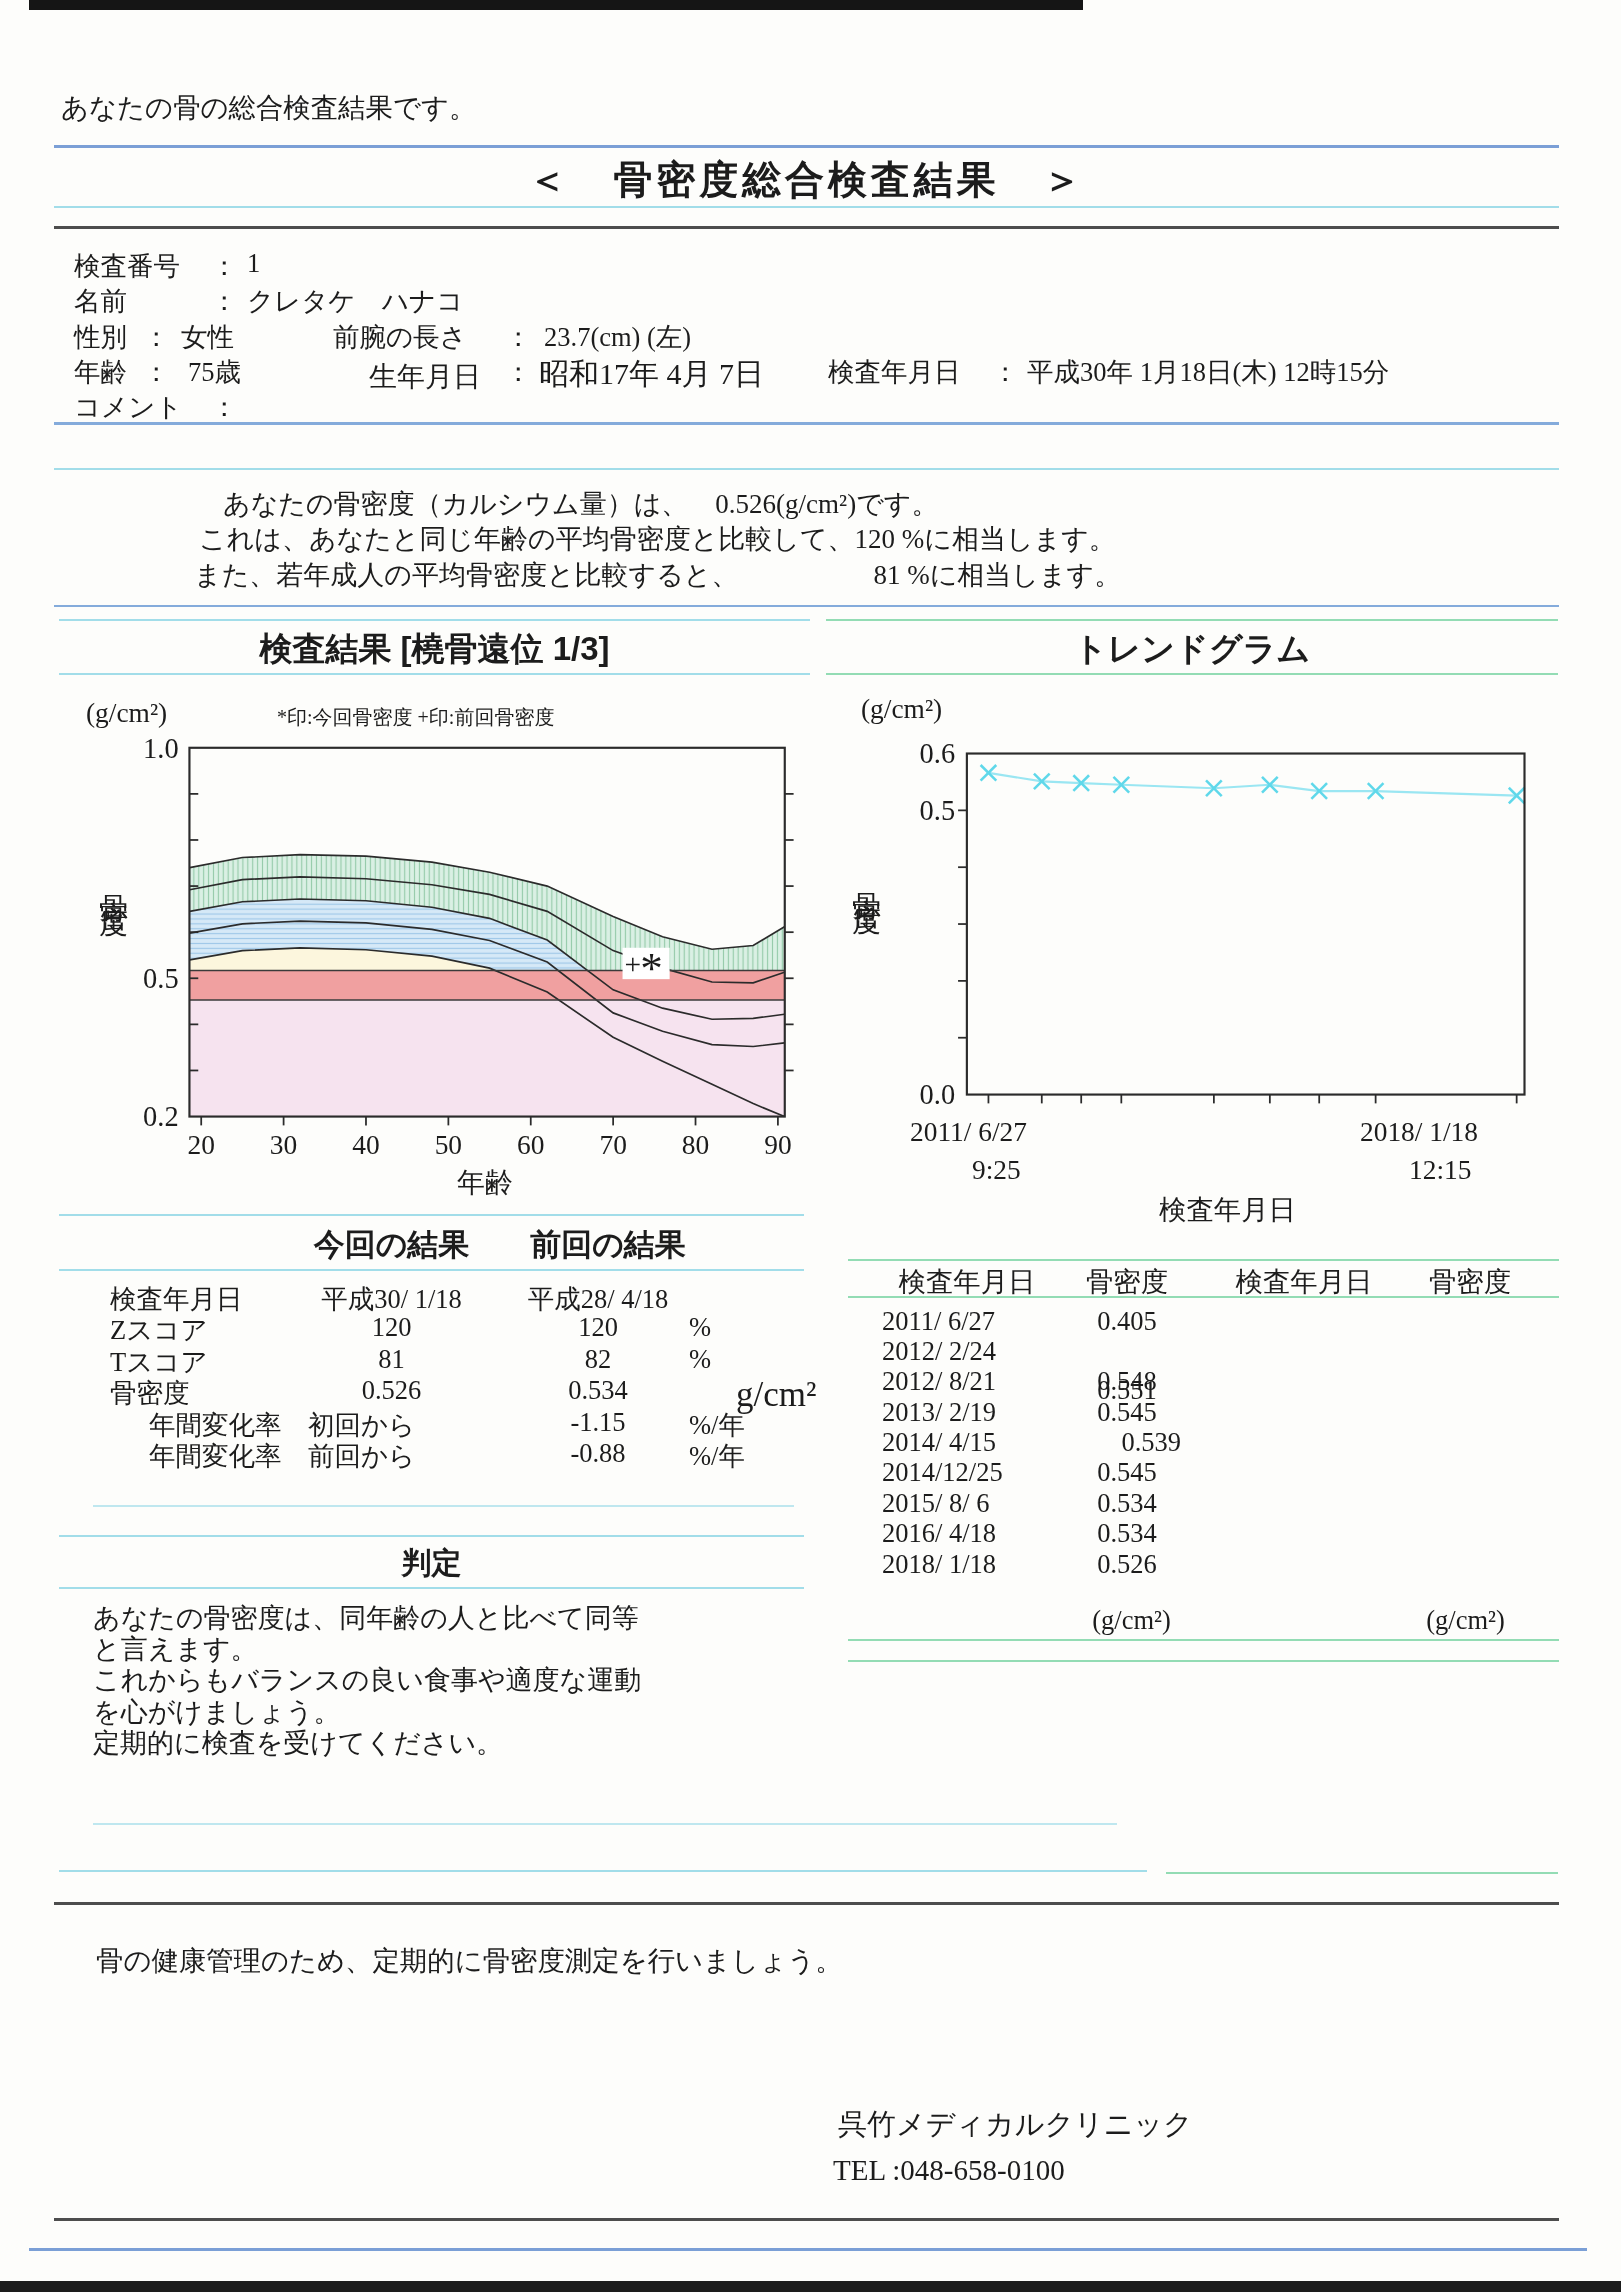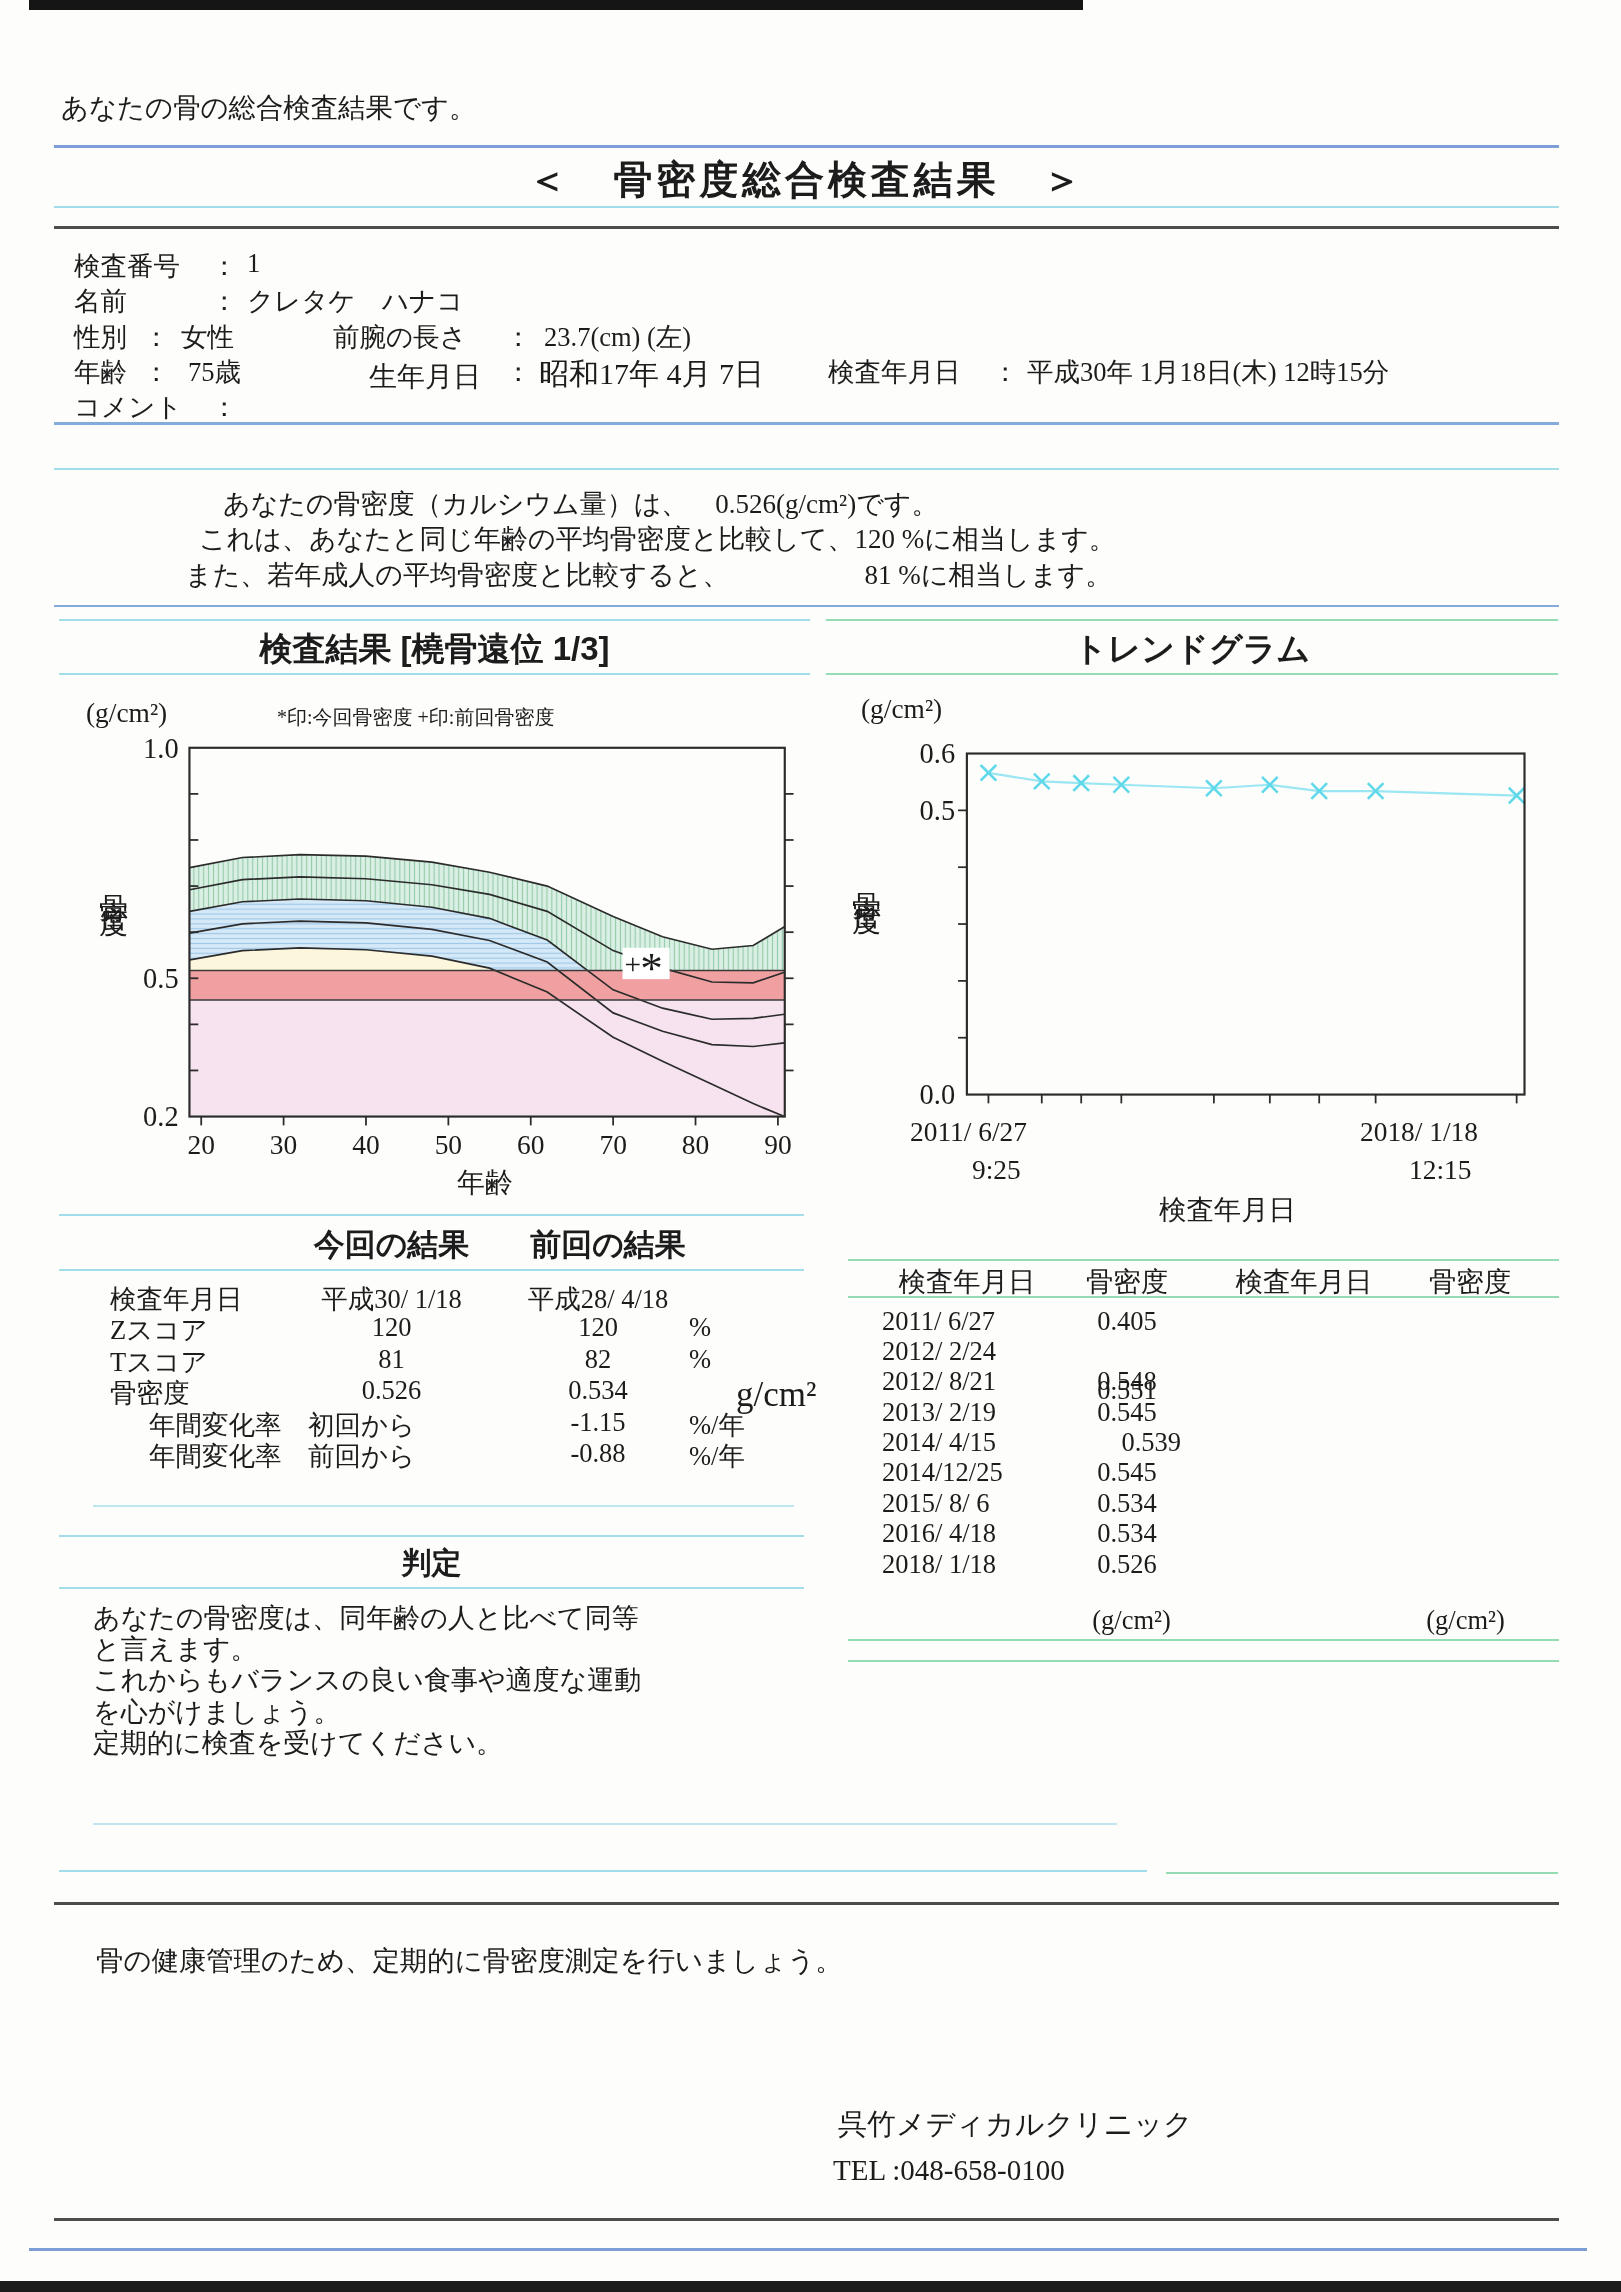--- a/index.html
+++ b/index.html
@@ -53,21 +53,21 @@
   <div class="abs" style="left:1027px;top:354px;font-size:26.5px;">平成30年 1月18日(木) 12時15分</div>
 
   <div class="abs" style="left:74px;top:389px;font-size:26.5px;">コメント</div>
   <div class="abs" style="left:211px;top:389px;font-size:26.5px;">：</div>
   <div class="abs" style="left:247px;top:389px;font-size:26.5px;"></div>
 
   <div class="line" style="left:54px;top:422px;width:1505px;height:2.9px;background:#84abdb;"></div>
   <div class="line" style="left:54px;top:468px;width:1505px;height:2px;background:#a2dde9;"></div>
   <div class="abs" style="left:223px;top:486px;font-size:27px;">あなたの骨密度（カルシウム量）は、　0.526(g/cm²)です。</div>
   <div class="abs" style="left:199px;top:521px;font-size:27px;">これは、あなたと同じ年齢の平均骨密度と比較して、120 %に相当します。</div>
-  <div class="abs" style="left:185px;top:557px;font-size:27px;">また、若年成人の平均骨密度と比較すると、　　　　　81 %に相当します。</div>
+  <div class="abs" style="left:194px;top:557px;font-size:27px;">また、若年成人の平均骨密度と比較すると、　　　　　81 %に相当します。</div>
 
   <div class="line" style="left:54px;top:605px;width:1505px;height:2px;background:#84abdb;"></div>
   <div class="line" style="left:59px;top:619px;width:751px;height:2px;background:#a2dde9;"></div>
   <div class="line" style="left:826px;top:619px;width:732px;height:2px;background:#93dcb4;"></div>
   <div class="abs g ctr" style="left:59px;top:627px;width:751px;font-size:33px;">検査結果 [橈骨遠位 1/3]</div>
   <div class="abs g ctr" style="left:826px;top:627px;width:732px;font-size:33px;">トレンドグラム</div>
   <div class="line" style="left:59px;top:673px;width:751px;height:2px;background:#a2dde9;"></div>
   <div class="line" style="left:826px;top:673px;width:732px;height:2px;background:#93dcb4;"></div>
 
   <div class="abs" style="left:86px;top:698px;font-size:27.4px;">(g/cm²)</div>

